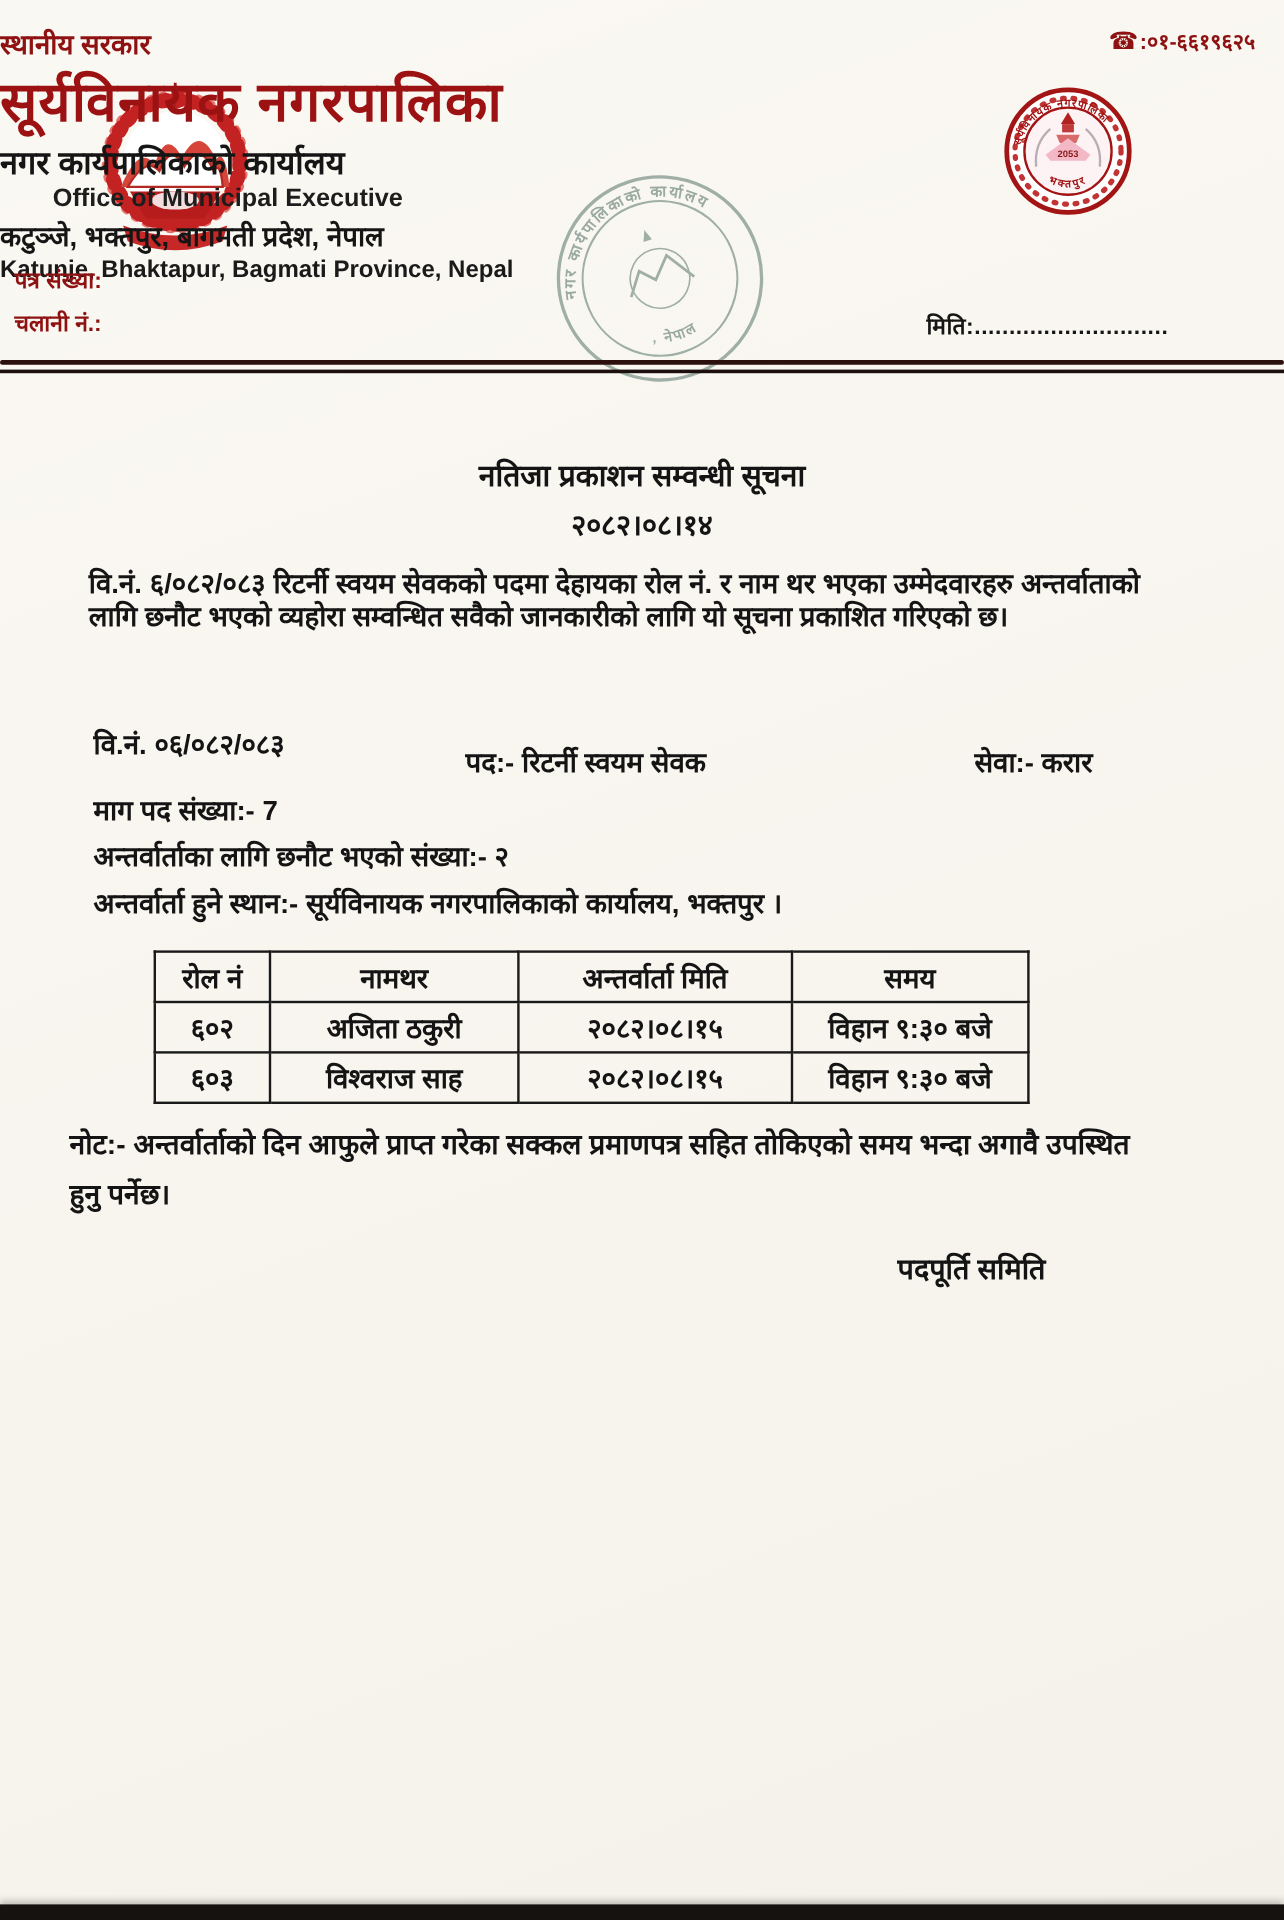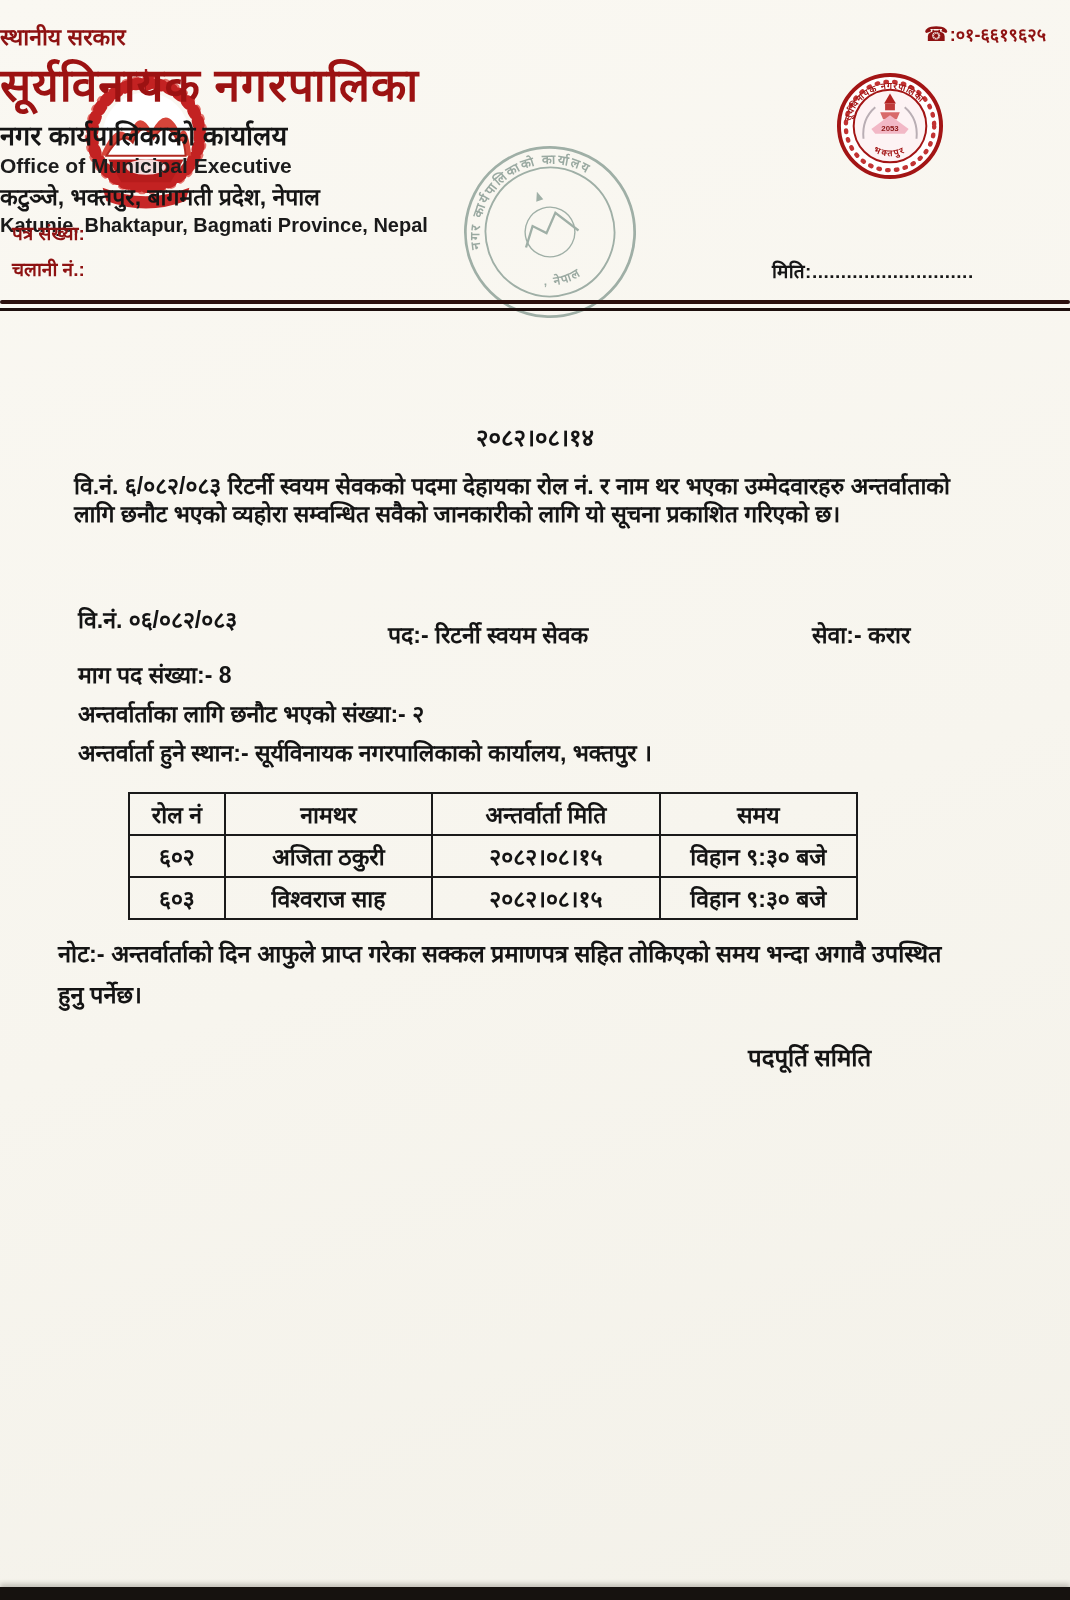--- a/index.html
+++ b/index.html
@@ -9,21 +9,21 @@
     position:relative; width:1070px; height:1600px; overflow:hidden;
     background:linear-gradient(160deg,#faf8f2 0%,#f7f5ee 55%,#f3f1e9 100%);
     color:#141414;
   }
   
   .center-col { position:absolute; left:0; top:20px; width:1028px; text-align:left; }
   .local-gov { font-size:23px; font-weight:700; color:#8e1212; margin-bottom:8px; }
   .np-title { font-size:46px; font-weight:700; color:#9c1212; letter-spacing:1px; line-height:1.12; }
   .en-title { font-size:39px; font-weight:700; color:#8e1111; letter-spacing:.5px; margin-top:-2px; }
   .office-np { font-size:27px; font-weight:700; color:#151515; margin-top:4px; }
-  .office-en { font-size:21px; font-weight:700; color:#1d1d1d; margin-top:1px; }
+  .office-en { font-size:21px; font-weight:700; color:#1d1d1d; margin-top:1px;margin-left:44px; }
   .addr-np { font-size:23px; font-weight:700; color:#151515; margin-top:2px; }
   .addr-en { font-size:20px; font-weight:600; color:#1a1a1a; margin-top:2px; }
   .phone { position:absolute; top:22px; right:24px; font-size:18px; font-weight:700; color:#8e1212; }
   .phone .ph-ic { font-size:20px; margin-right:1px; }
   .letter-no { position:absolute; left:12px; top:220px; font-size:19px; font-weight:700; color:#8e1212; }
   .dispatch-no { position:absolute; left:12px; top:256px; font-size:19px; font-weight:700; color:#8e1212; }
   .miti { position:absolute; left:772px; top:258px; font-size:19px; font-weight:700; color:#161616; letter-spacing:.5px; }
   .emblem { position:absolute; left:80px; top:60px; }
   .seal { position:absolute; left:836px; top:72px; }
   .stamp { position:absolute; left:458px; top:140px; opacity:.52; transform:rotate(-18deg); }
@@ -122,27 +122,28 @@
 
   <div class="letter-no">पत्र संख्या:</div>
   <div class="dispatch-no">चलानी नं.:</div>
   <div class="miti">
     <span>मिति:</span><span>............................</span>
   </div>
 
   <div class="rule1"></div>
   <div class="rule2"></div>
 
+  <div class="notice-title">नतिजा प्रकाशन सम्वन्धी सूचना</div>
   <div class="notice-date">२०८२।०८।१४</div>
   <div class="para">वि.नं. ६/०८२/०८३ रिटर्नी स्वयम सेवकको पदमा देहायका रोल नं. र नाम थर भएका उम्मेदवारहरु अन्तर्वाताको लागि छनौट भएको व्यहोरा सम्वन्धित सवैको जानकारीको लागि यो सूचना प्रकाशित गरिएको छ।</div>
 
   <div class="dline d-adv">वि.नं. ०६/०८२/०८३</div>
   <div class="dline d-post">पद:- रिटर्नी स्वयम सेवक</div>
   <div class="dline d-serv">सेवा:- करार</div>
-  <div class="dline d-demand">माग पद संख्या:- 8</div>
+  <div class="dline d-demand">माग पद संख्या:- 7</div>
   <div class="dline d-short">अन्तर्वार्ताका लागि छनौट भएको संख्या:- २</div>
   <div class="dline d-venue">अन्तर्वार्ता हुने स्थान:- सूर्यविनायक नगरपालिकाको कार्यालय, भक्तपुर ।</div>
 
   <table class="roster">
     <thead>
       <tr>
         <th class="c-roll">रोल नं</th>
         <th class="c-name">नामथर</th>
         <th class="c-date">अन्तर्वार्ता मिति</th>
         <th class="c-time">समय</th>

